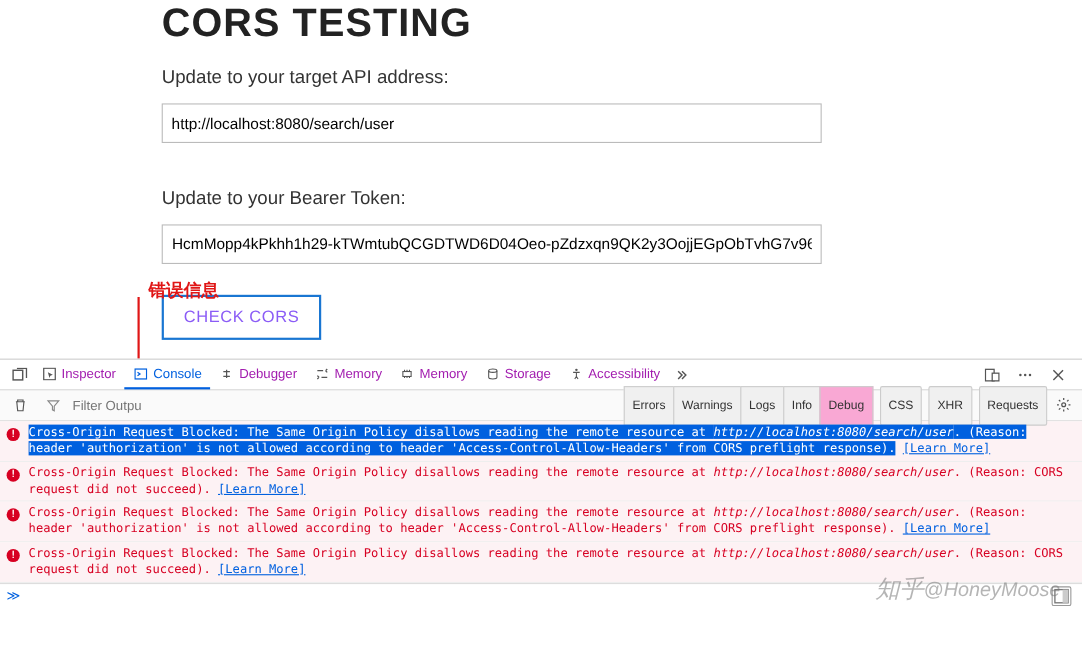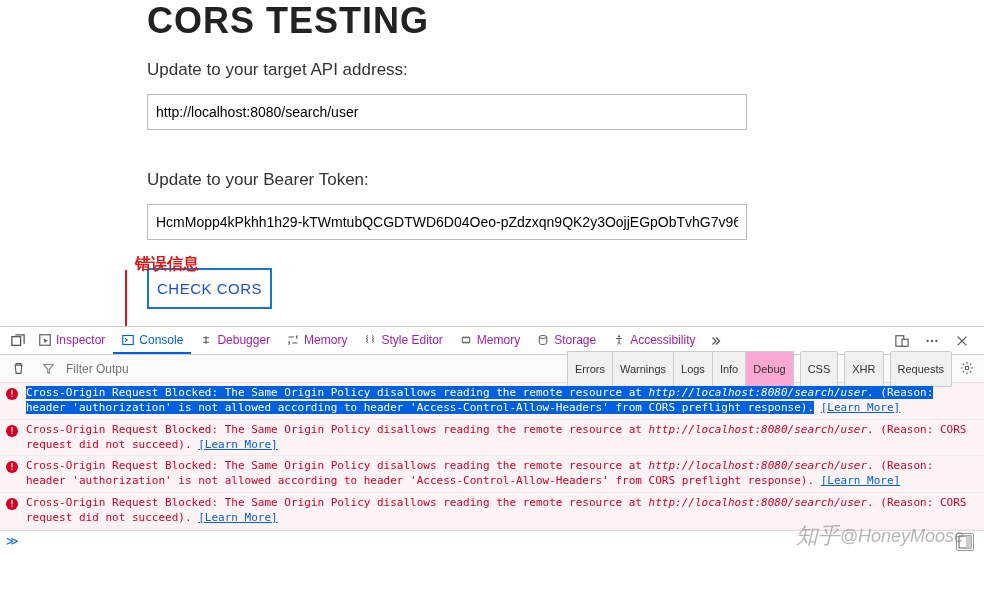--- a/index.html
+++ b/index.html
@@ -10,21 +10,21 @@
     .field-label { font-size: 17px; color: #333; margin-bottom: 14px; }
     .text-input { width: 600px; height: 36px; border: 1px solid #bbb; padding: 0 8px; font-size: 14px; font-family: Arial, sans-serif; display: block; }
     .token-input { text-align: center; }
     .gap { height: 28px; }
     .gap2 { height: 40px; }
 
     .annotation-wrap { position: relative; }
     .annotation { position: absolute; left: -12px; top: -14px; color: #e01616; font-weight: 700; font-size: 16px; }
     .annotation-line { position: absolute; left: -22px; top: 2px; width: 2px; height: 140px; background: #e01616; }
 
-    .check-btn { display: inline-block; border: 2px solid #1976d2; color: #1d4ed8; background: #fff; padding: 10px 8px; font-size: 15px; letter-spacing: 0.5px; cursor: pointer; }
+    .check-btn { display: inline-block; border: 2px solid #1976d2; color: #8b5cf6; background: #fff; padding: 10px 18px; font-size: 15px; letter-spacing: 0.5px; cursor: pointer; }
 
     .devtools { position: absolute; left: 0; right: 0; top: 326px; bottom: 0; border-top: 1px solid #ccc; font-size: 12px; background: #fff; }
 
     .dt-tabs { display: flex; align-items: center; height: 28px; border-bottom: 1px solid #ccc; gap: 0; padding: 0 6px; }
     .dt-tab { display: flex; align-items: center; gap: 4px; padding: 0 8px; height: 100%; cursor: pointer; color: #a21caf; border-bottom: 2px solid transparent; white-space: nowrap; }
     .dt-tab.active { color: #0060df; border-bottom-color: #0060df; }
     .dt-tab .ico { width: 14px; height: 14px; display: inline-flex; align-items: center; justify-content: center; }
     .dt-toolbar-icon { width: 16px; height: 16px; display: inline-flex; align-items: center; justify-content: center; cursor: pointer; margin: 0 4px; }
     .dt-spacer { flex: 1; }
     .dt-right-icons { display: flex; gap: 6px; align-items: center; padding-right: 4px; }
@@ -114,28 +114,20 @@
         </span>
       <span>Debugger</span>
     </div>
     <div class="dt-tab">
       <span class="ico">
           <svg width="12" height="12" viewBox="0 0 16 16">
             <path d="M2 4h7M12 4l2-2M12 4l2 2M14 12H7M4 12l-2-2M4 12l-2 2" stroke="#555" stroke-width="1.5" fill="none"></path>
           </svg>
         </span>
       <span>Memory</span>
-    </div>
-    <div class="dt-tab">
-      <span class="ico">
-          <svg width="12" height="12" viewBox="0 0 16 16">
-            <path d="M5 2c-2 0-2 3 0 3-2 0-2 3 0 3-2 0-2 3 0 3M11 2c2 0 2 3 0 3 2 0 2 3 0 3 2 0 2 3 0 3" stroke="#555" stroke-width="1.3" fill="none"></path>
-          </svg>
-        </span>
-      <span>Style Editor</span>
     </div>
     <div class="dt-tab">
       <span class="ico">
           <svg width="12" height="12" viewBox="0 0 16 16">
             <rect x="3" y="5" width="10" height="6" fill="none" stroke="#555" stroke-width="1.3"></rect>
             <path d="M5 3v2M8 3v2M11 3v2M5 11v2M8 11v2M11 11v2" stroke="#555" stroke-width="1.3"></path>
           </svg>
         </span>
       <span>Memory</span>
     </div>

